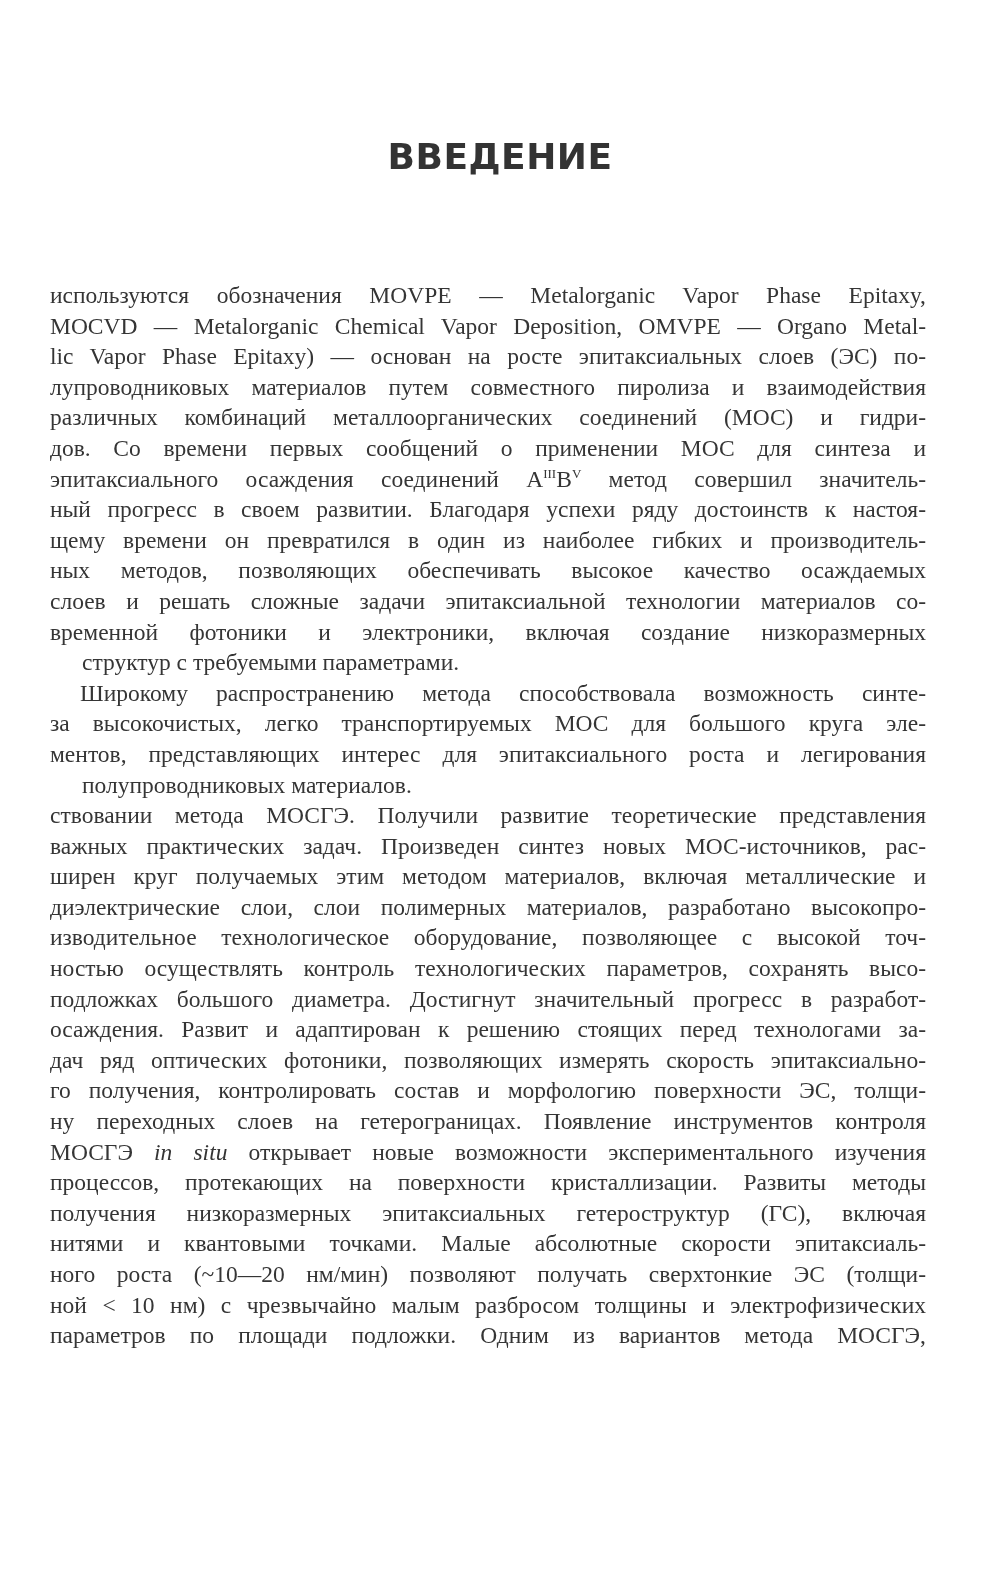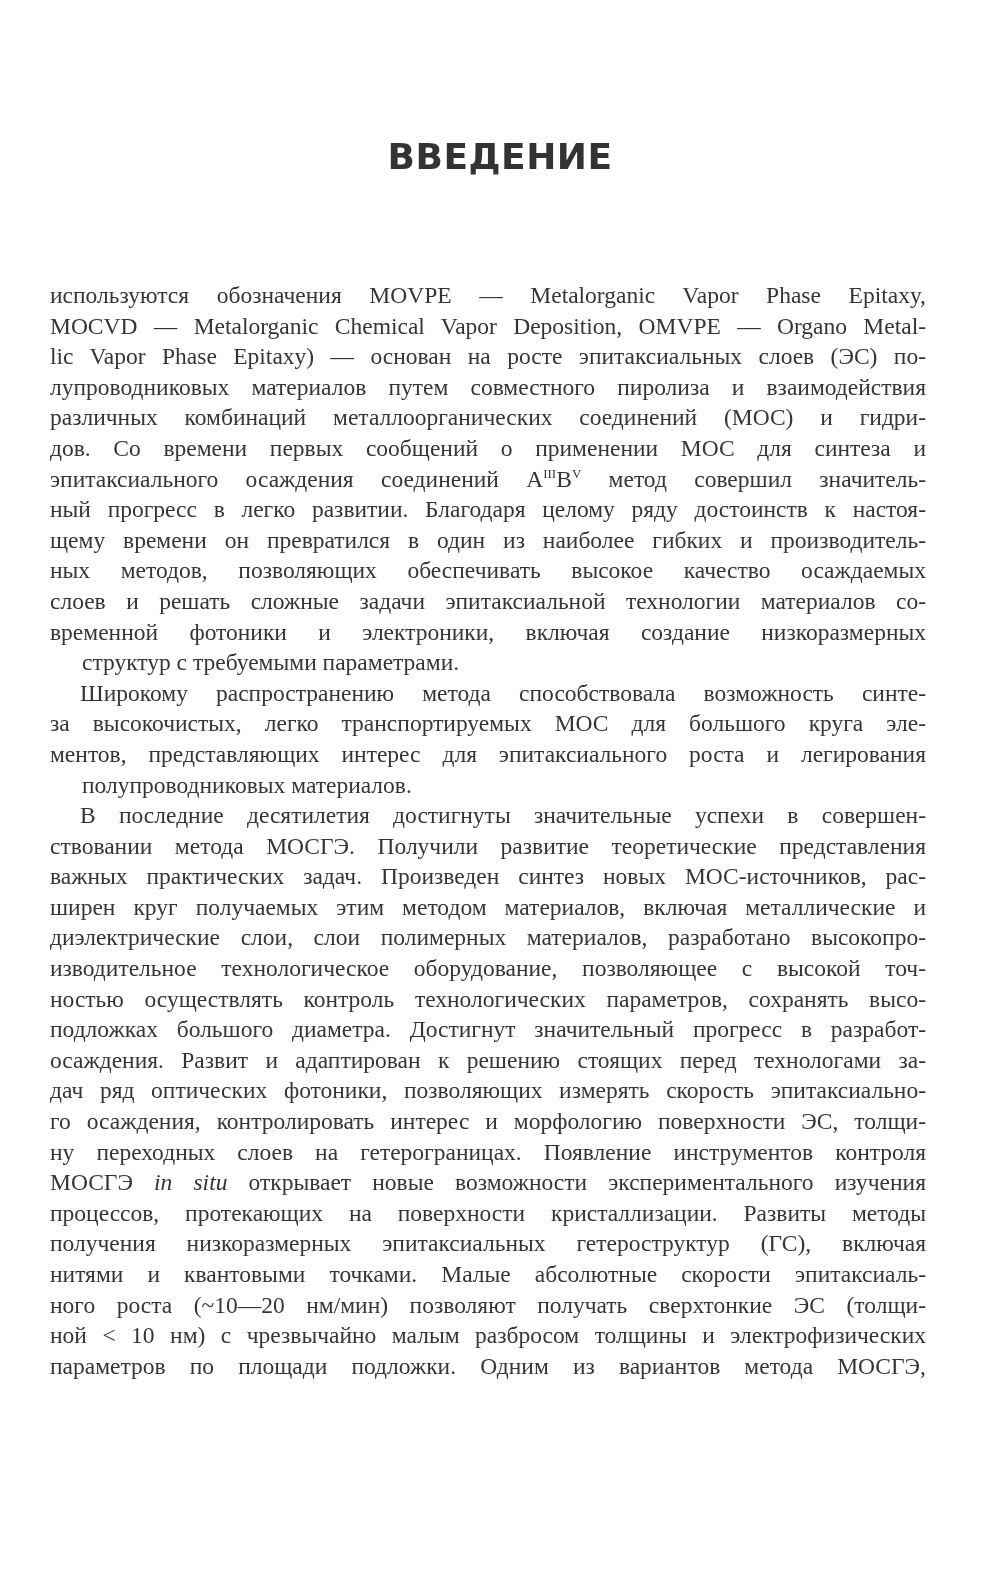--- a/index.html
+++ b/index.html
@@ -68,47 +68,46 @@
 <div class="body-text">
 
   <div>
     <span class="line">используются обозначения MOVPE — Metalorganic Vapor Phase Epitaxy,</span>
     <span class="line">MOCVD — Metalorganic Chemical Vapor Deposition, OMVPE — Organo Metal-</span>
     <span class="line">lic Vapor Phase Epitaxy) — основан на росте эпитаксиальных слоев (ЭС) по-</span>
     <span class="line">лупроводниковых материалов путем совместного пиролиза и взаимодействия</span>
     <span class="line">различных комбинаций металлоорганических соединений (МОС) и гидри-</span>
     <span class="line">дов. Со времени первых сообщений о применении МОС для синтеза и</span>
     <span class="line"><span>эпитаксиального осаждения соединений A</span><sup>III</sup><span>B</span><sup>V</sup><span> метод совершил значитель-</span></span>
-    <span class="line">ный прогресс в легко развитии. Благодаря целому ряду достоинств к настоя-</span>
+    <span class="line">ный прогресс в своем развитии. Благодаря успехи ряду достоинств к настоя-</span>
     <span class="line">щему времени он превратился в один из наиболее гибких и производитель-</span>
     <span class="line">ных методов, позволяющих обеспечивать высокое качество осаждаемых</span>
     <span class="line">слоев и решать сложные задачи эпитаксиальной технологии материалов со-</span>
     <span class="line">временной фотоники и электроники, включая создание низкоразмерных</span>
     <span class="line last">структур с требуемыми параметрами.</span>
   </div>
 
   <div>
     <span class="line indent">Широкому распространению метода способствовала возможность синте-</span>
     <span class="line">за высокочистых, легко транспортируемых МОС для большого круга эле-</span>
     <span class="line">ментов, представляющих интерес для эпитаксиального роста и легирования</span>
     <span class="line last">полупроводниковых материалов.</span>
   </div>
 
   <div>
-    <span class="line indent">В последние десятилетия достигнуты значительные успехи в совершен-</span>
     <span class="line">ствовании метода МОСГЭ. Получили развитие теоретические представления</span>
     <span class="line">важных практических задач. Произведен синтез новых МОС-источников, рас-</span>
     <span class="line">ширен круг получаемых этим методом материалов, включая металлические и</span>
     <span class="line">диэлектрические слои, слои полимерных материалов, разработано высокопро-</span>
     <span class="line">изводительное технологическое оборудование, позволяющее с высокой точ-</span>
     <span class="line">ностью осуществлять контроль технологических параметров, сохранять высо-</span>
     <span class="line">подложках большого диаметра. Достигнут значительный прогресс в разработ-</span>
     <span class="line">осаждения. Развит и адаптирован к решению стоящих перед технологами за-</span>
     <span class="line">дач ряд оптических фотоники, позволяющих измерять скорость эпитаксиально-</span>
-    <span class="line">го осаждения, контролировать интерес и морфологию поверхности ЭС, толщи-</span>
+    <span class="line">го получения, контролировать состав и морфологию поверхности ЭС, толщи-</span>
     <span class="line">ну переходных слоев на гетерограницах. Появление инструментов контроля</span>
     <span class="line"><span>МОСГЭ </span><em>in situ</em><span> открывает новые возможности экспериментального изучения</span></span>
     <span class="line">процессов, протекающих на поверхности кристаллизации. Развиты методы</span>
     <span class="line">получения низкоразмерных эпитаксиальных гетероструктур (ГС), включая</span>
     <span class="line">нитями и квантовыми точками. Малые абсолютные скорости эпитаксиаль-</span>
     <span class="line">ного роста (~10—20 нм/мин) позволяют получать сверхтонкие ЭС (толщи-</span>
     <span class="line">ной &lt; 10 нм) с чрезвычайно малым разбросом толщины и электрофизических</span>
     <span class="line">параметров по площади подложки. Одним из вариантов метода МОСГЭ,</span>
   </div>
 </div>

